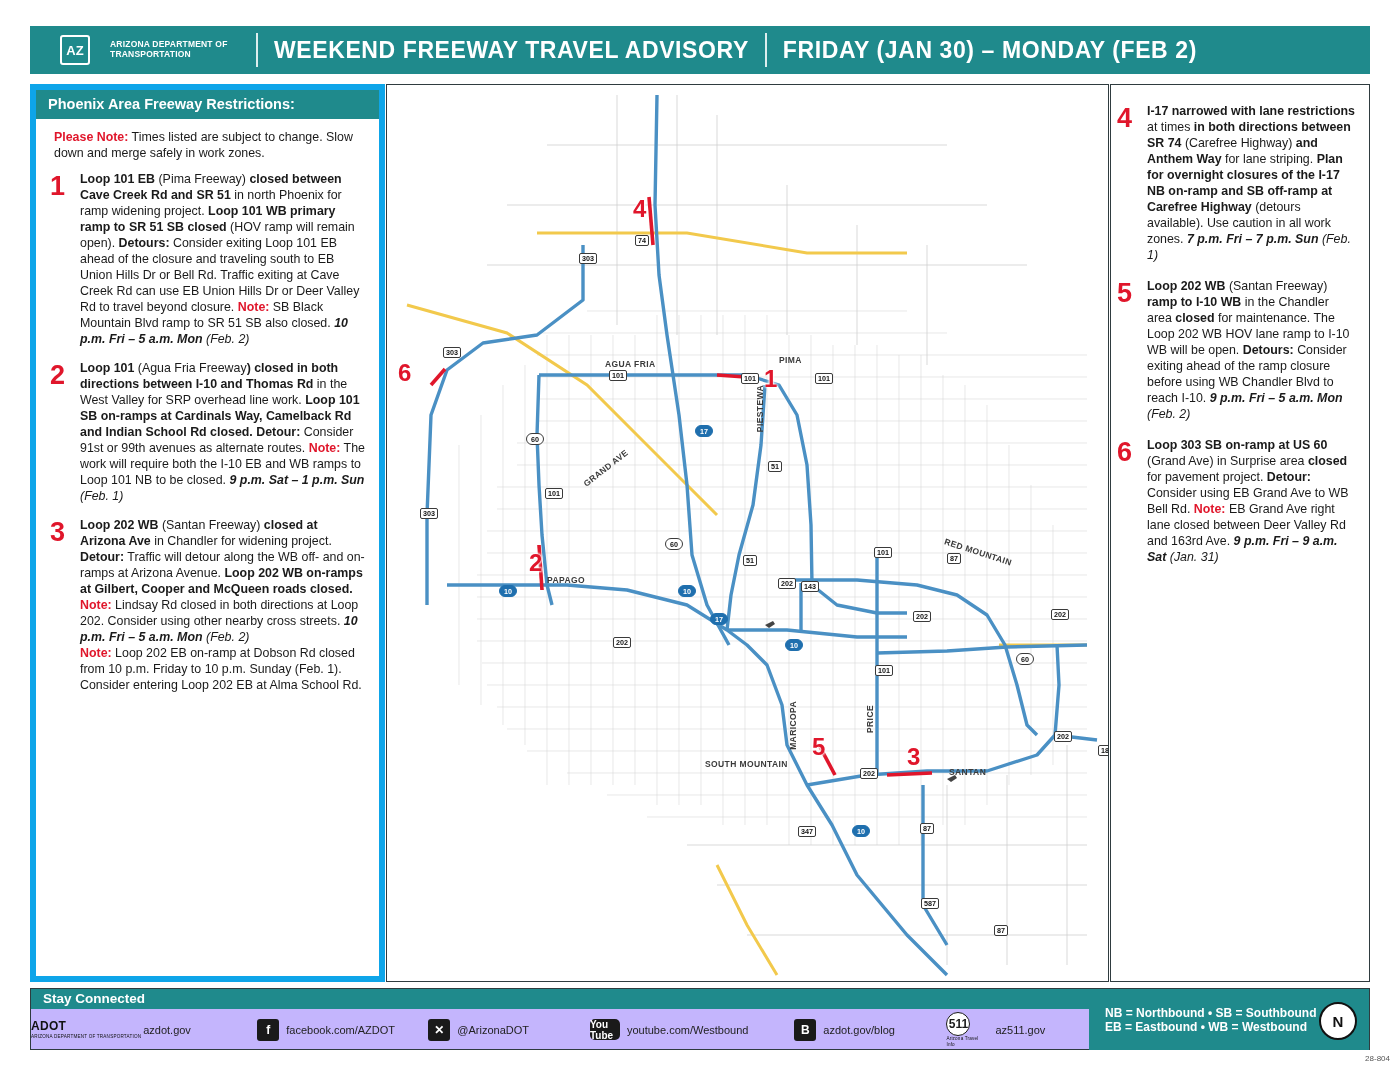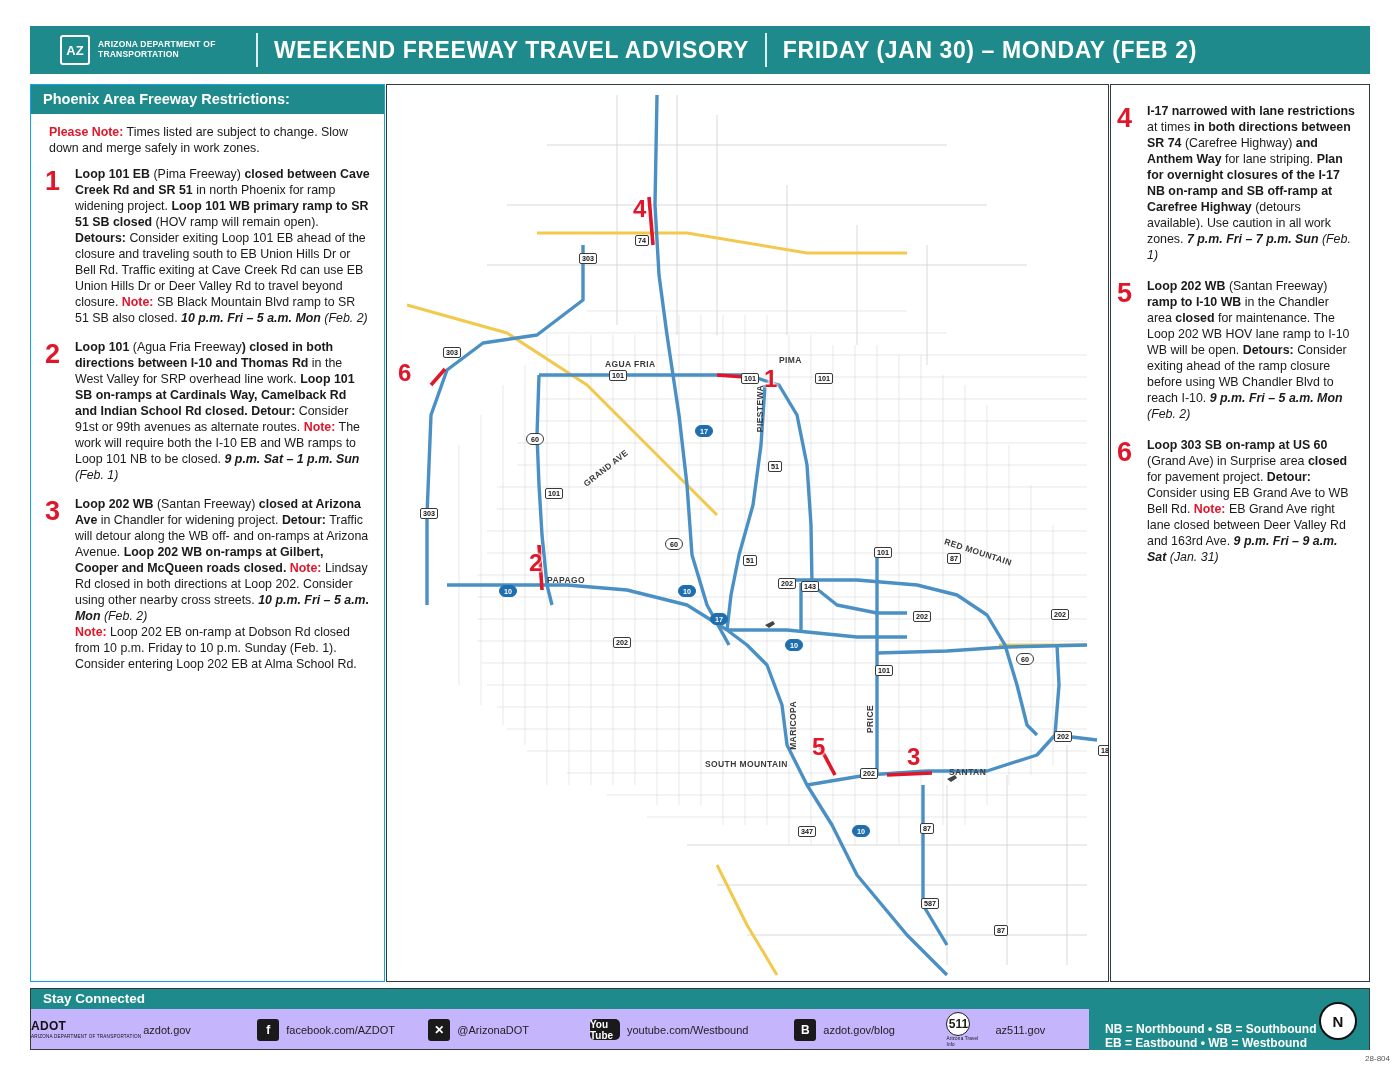--- a/index.html
+++ b/index.html
@@ -11,21 +11,21 @@
     overflow:hidden;
   }
   .page{position:relative;width:1400px;height:1082px;background:#ffffff;}
 
   
   .header{
     position:absolute;left:30px;top:26px;width:1340px;height:48px;
     background:#1f8a8c;display:flex;align-items:center;
   }
   .hdr-logo{
-    width:210px;height:48px;display:flex;align-items:center;gap:8px;
+    width:210px;height:48px;display:flex;align-items:center;gap:20px;
     padding-left:30px;box-sizing:border-box;color:#fff;
   }
   .az-badge{
     width:26px;height:26px;border:2px solid #fff;border-radius:3px;
     display:flex;align-items:center;justify-content:center;
     font-size:13px;font-weight:bold;line-height:1;
   }
   .hdr-logo-txt{font-size:8.5px;font-weight:bold;line-height:1.15;letter-spacing:.2px;}
   .hdr-div{width:2px;height:34px;background:#ffffff;opacity:.85;margin:0 16px;}
   .hdr-title{
@@ -33,21 +33,21 @@
     white-space:nowrap;
   }
   .hdr-dates{
     color:#fff;font-weight:bold;font-size:23px;letter-spacing:.6px;
     white-space:nowrap;
   }
 
   
   .left-panel{
     position:absolute;left:30px;top:84px;width:355px;height:898px;
-    background:#fff;border:1px solid #0ea5e9;box-sizing:border-box;
+    background:#fff;border:6px solid #0ea5e9;box-sizing:border-box;
   }
   .panel-head{
     background:#1f8a8c;color:#fff;font-weight:bold;font-size:14.5px;
     padding:6px 10px 7px 12px;
   }
   .panel-body{padding:10px 14px 10px 14px;font-size:12.4px;line-height:1.29;}
   .please-note{margin-bottom:10px;padding-left:4px;}
   .red{color:#e0162b;font-weight:bold;}
   .item{display:flex;margin-bottom:13px;}
   .num{
@@ -120,21 +120,21 @@
   .soc-ic.yt{width:30px;height:21px;border-radius:5px;font-size:10px;flex:0 0 30px;}
   .soc-ic.tel{background:#fff;color:#1a1a1a;border:1.6px solid #1a1a1a;border-radius:50%;font-size:12px;}
   .adot-foot{
     display:flex;flex-direction:column;align-items:flex-start;line-height:1.1;color:#111;
   }
   .adot-foot .b1{font-size:12px;font-weight:bold;letter-spacing:.3px;}
   .adot-foot .b2{font-size:4.6px;letter-spacing:.2px;}
   .legend{
     position:absolute;left:1058px;top:0;width:calc(100% - 1058px);height:61px;
     background:#1f8a8c;color:#fff;font-weight:bold;font-size:12px;
-    display:flex;align-items:flex-end;padding-left:16px;box-sizing:border-box;
+    display:flex;align-items:center;padding-left:16px;box-sizing:border-box;
   }
   .compass{
     position:absolute;right:12px;top:13px;width:34px;height:34px;border-radius:50%;
     background:#fff;border:2px solid #111;display:flex;align-items:center;
     justify-content:center;font-weight:bold;font-size:15px;color:#111;
   }
   .doccode{
     position:absolute;right:10px;top:1054px;font-size:8px;color:#555;
   }
 </style>

